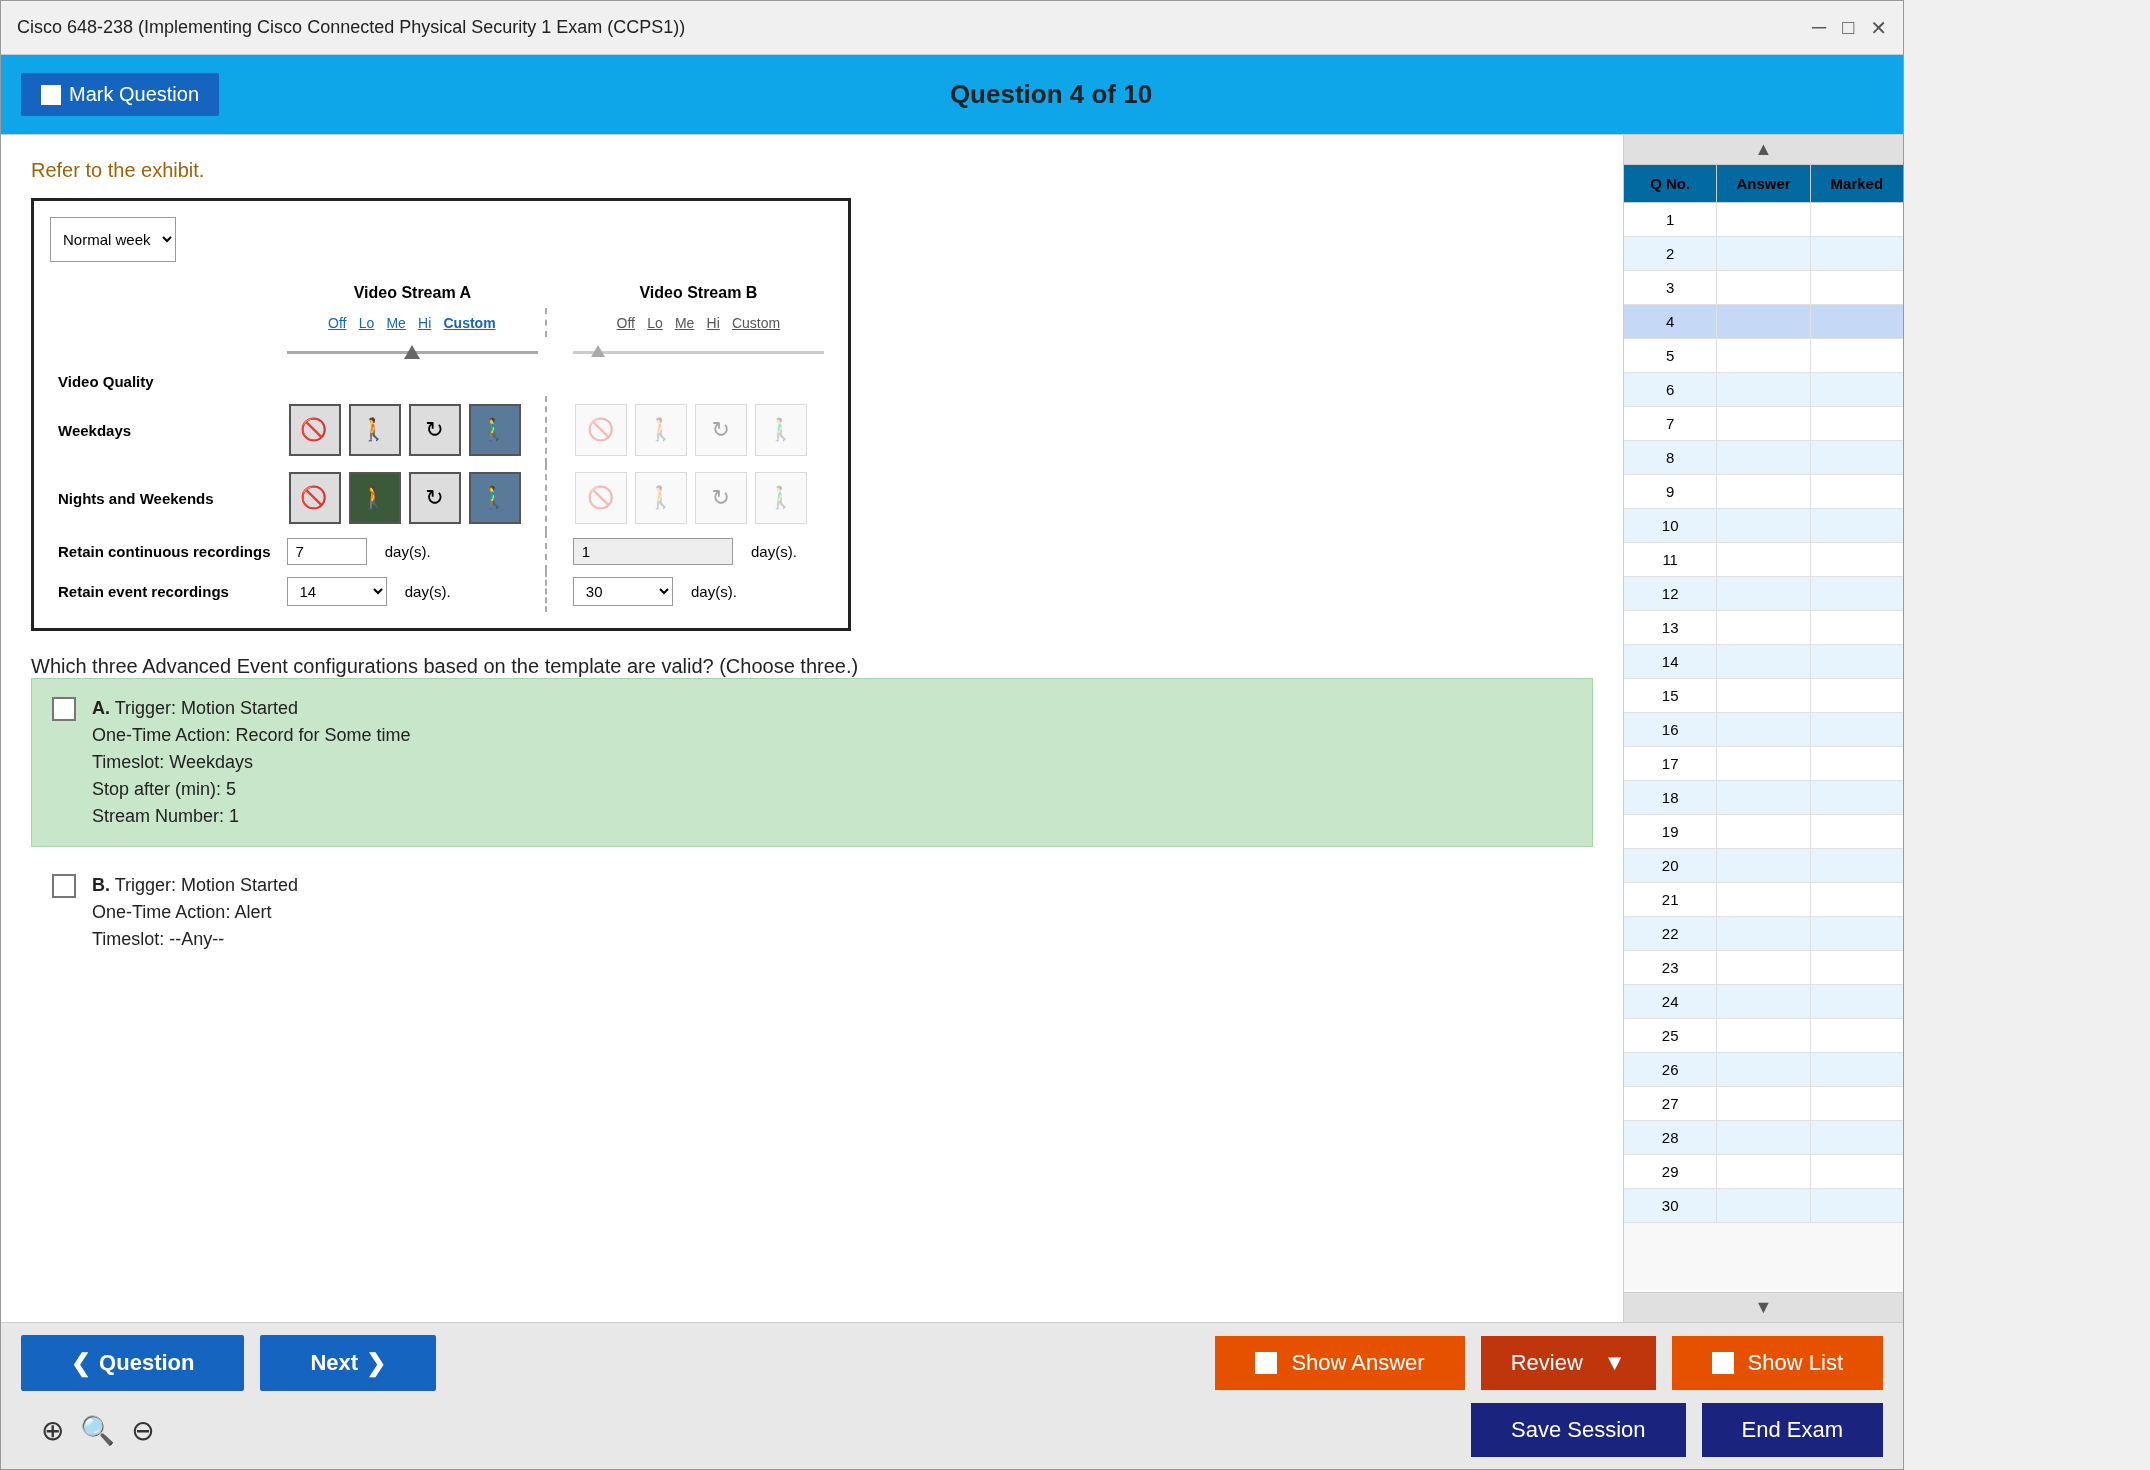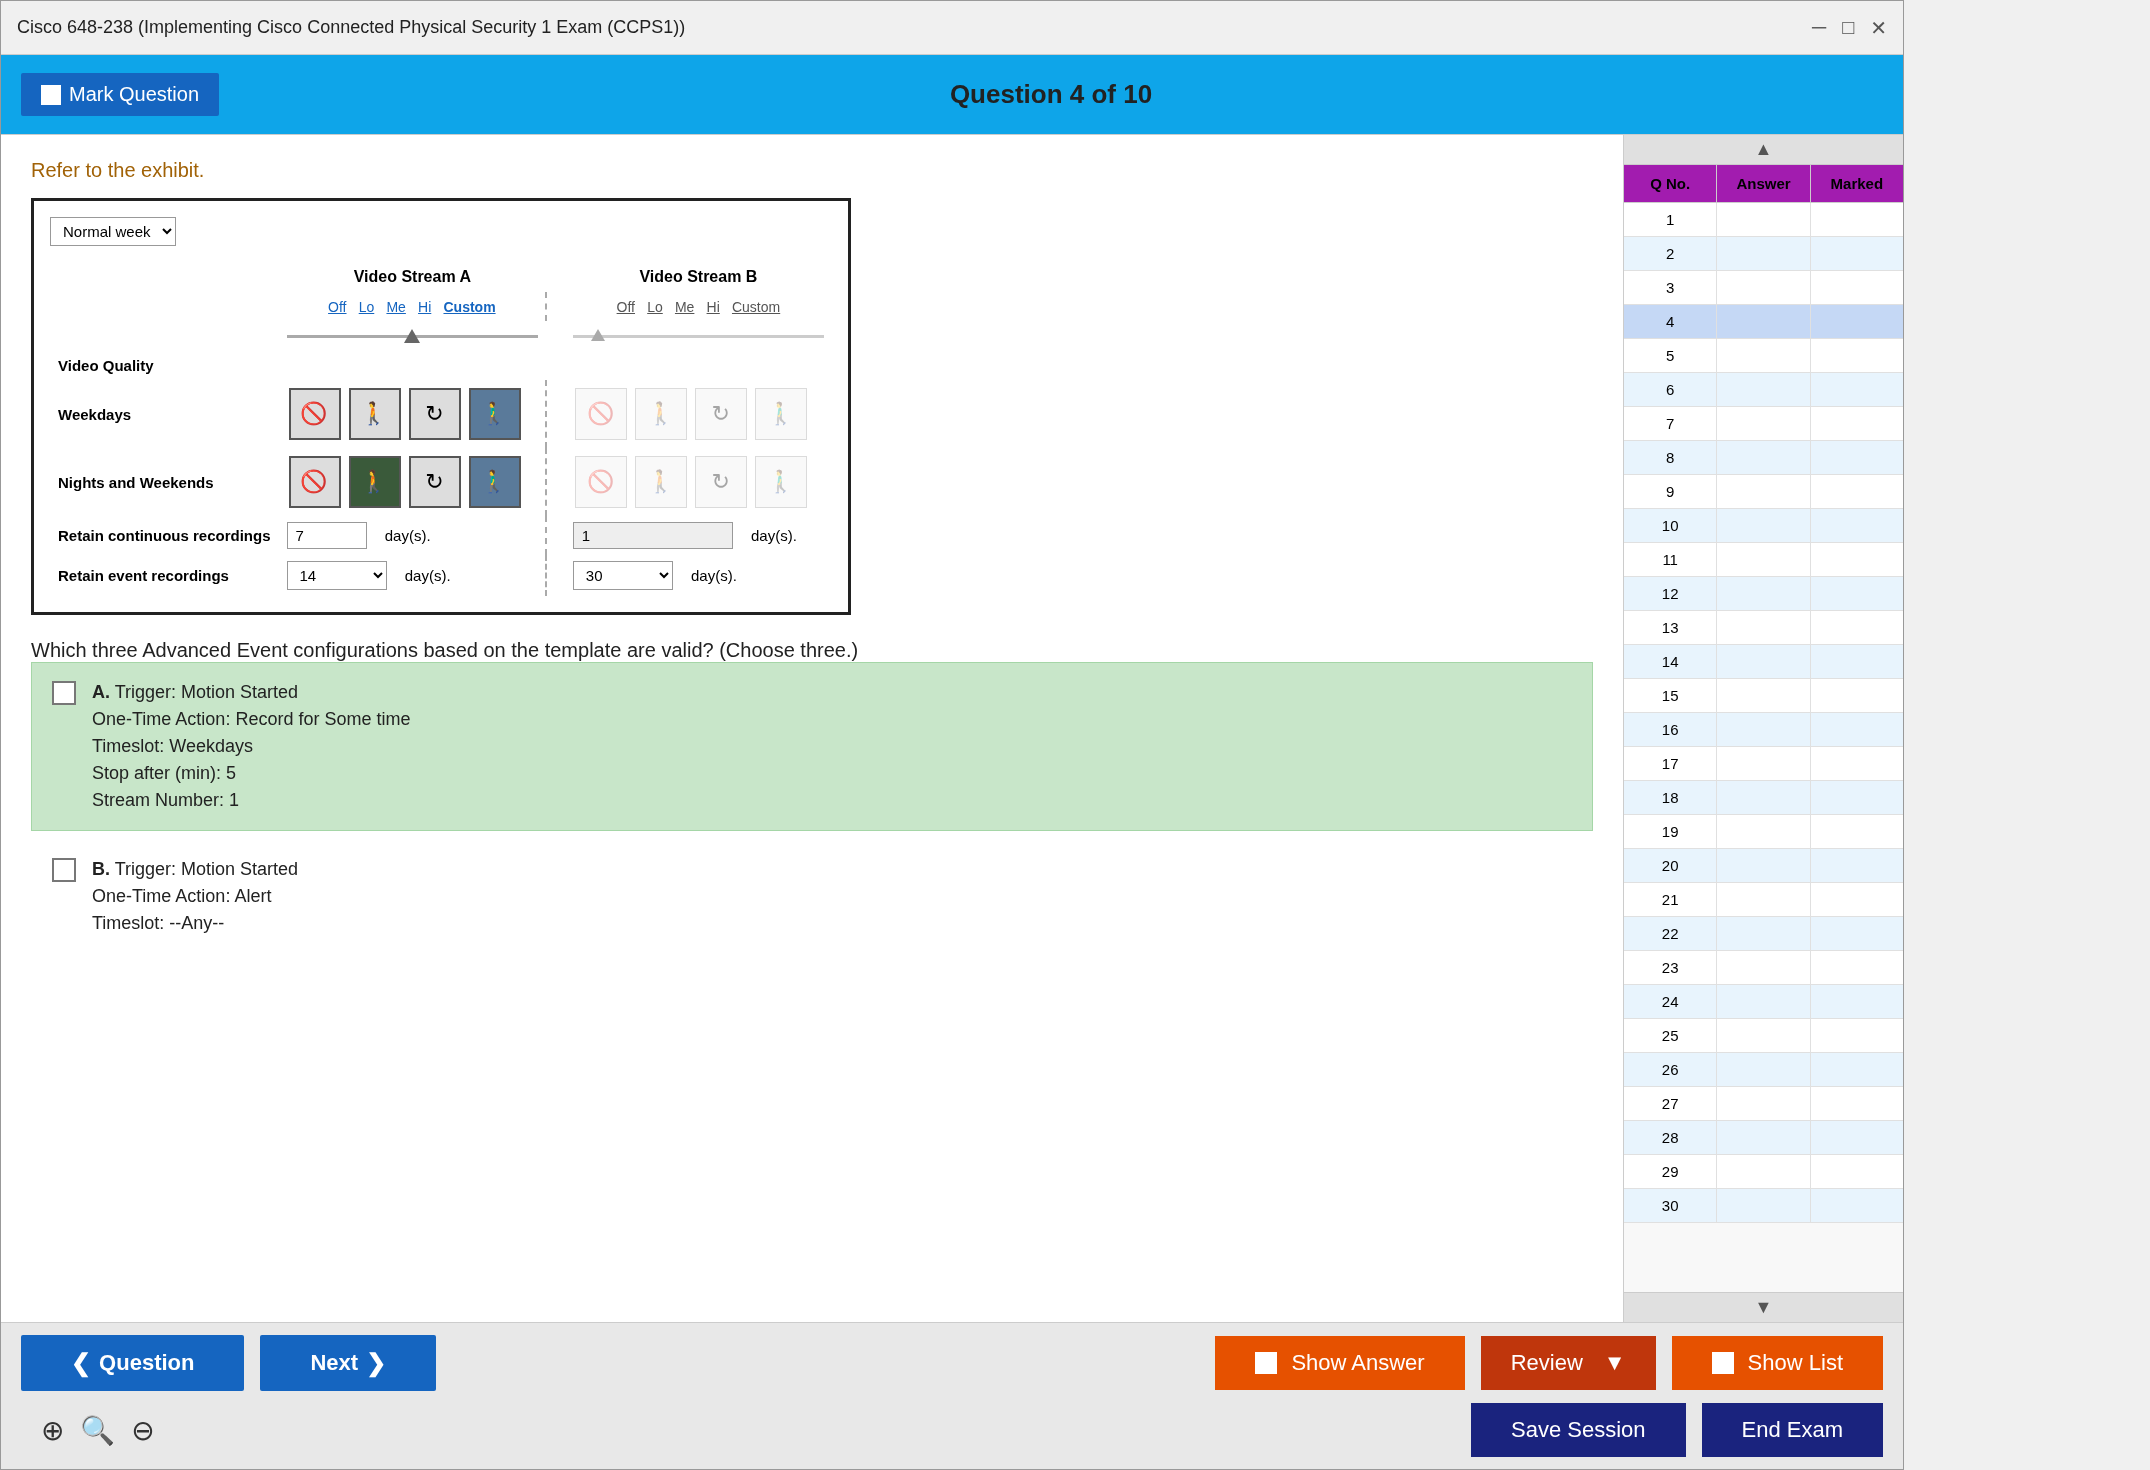--- a/index.html
+++ b/index.html
@@ -19,21 +19,21 @@
 
     .main-content { display: flex; flex: 1; overflow: hidden; }
 
     .question-area { flex: 1; padding: 24px 30px; overflow-y: auto; }
 
     .refer-text { font-size: 20px; margin-bottom: 16px; color: #a16207; }
 
     .exhibit-box { border: 3px solid #222; padding: 16px; margin-bottom: 24px; background: #fff; width: 820px; }
 
     .exhibit-header { display: flex; align-items: center; margin-bottom: 16px; }
-    .exhibit-dropdown { border: 1px solid #999; padding: 4px 8px; font-size: 15px; background: #fff; margin-right: 8px; }
+    .exhibit-dropdown { border: 1px solid #999; padding: 12px 8px; font-size: 15px; background: #fff; margin-right: 8px; }
 
     .stream-table { width: 100%; border-collapse: collapse; font-size: 15px; }
     .stream-table th, .stream-table td { padding: 6px 8px; vertical-align: middle; }
 
     .stream-header { font-weight: bold; text-align: center; font-size: 16px; }
     .stream-subheader { text-align: center; }
     .stream-subheader span { font-size: 14px; color: #1565c0; text-decoration: underline; margin: 0 4px; }
 
     .row-label { font-weight: bold; font-size: 15px; white-space: nowrap; }
 
@@ -52,21 +52,21 @@
     .question-text { font-size: 20px; color: #222; }
 
     .answer-option { display: flex; align-items: flex-start; padding: 16px 20px; margin-bottom: 8px; font-size: 18px; border: 1px solid transparent; }
     .answer-option.highlighted { background: #c8e6c9; border: 1px solid #a5d6a7; }
     .answer-option .checkbox { width: 24px; height: 24px; border: 2px solid #777; margin-right: 16px; flex-shrink: 0; margin-top: 2px; background: #fff; }
     .answer-option .option-text { color: #222; line-height: 1.5; }
     .answer-option .option-text strong { font-weight: bold; }
 
     
     .sidebar { width: 280px; border-left: 1px solid #ccc; background: #f8f8f8; display: flex; flex-direction: column; }
-    .sidebar-header { display: flex; border-bottom: 1px solid #ccc; background: #a21caf; }
+    .sidebar-header { display: flex; border-bottom: 1px solid #ccc; background: #0369a1; }
     .sidebar-header-cell { flex: 1; text-align: center; padding: 10px 4px; font-size: 15px; font-weight: bold; border-right: 1px solid #ccc; }
     .sidebar-header-cell:last-child { border-right: none; }
     .sidebar-row { display: flex; border-bottom: 1px solid #e0e0e0; height: 34px; }
     .sidebar-row:nth-child(even) { background: #e8f4fd; }
     .sidebar-row:nth-child(odd) { background: #fff; }
     .sidebar-row.current { background: #c5d8f5; }
     .sidebar-cell { flex: 1; display: flex; align-items: center; justify-content: center; font-size: 15px; border-right: 1px solid #e0e0e0; }
     .sidebar-cell:last-child { border-right: none; }
 
     

